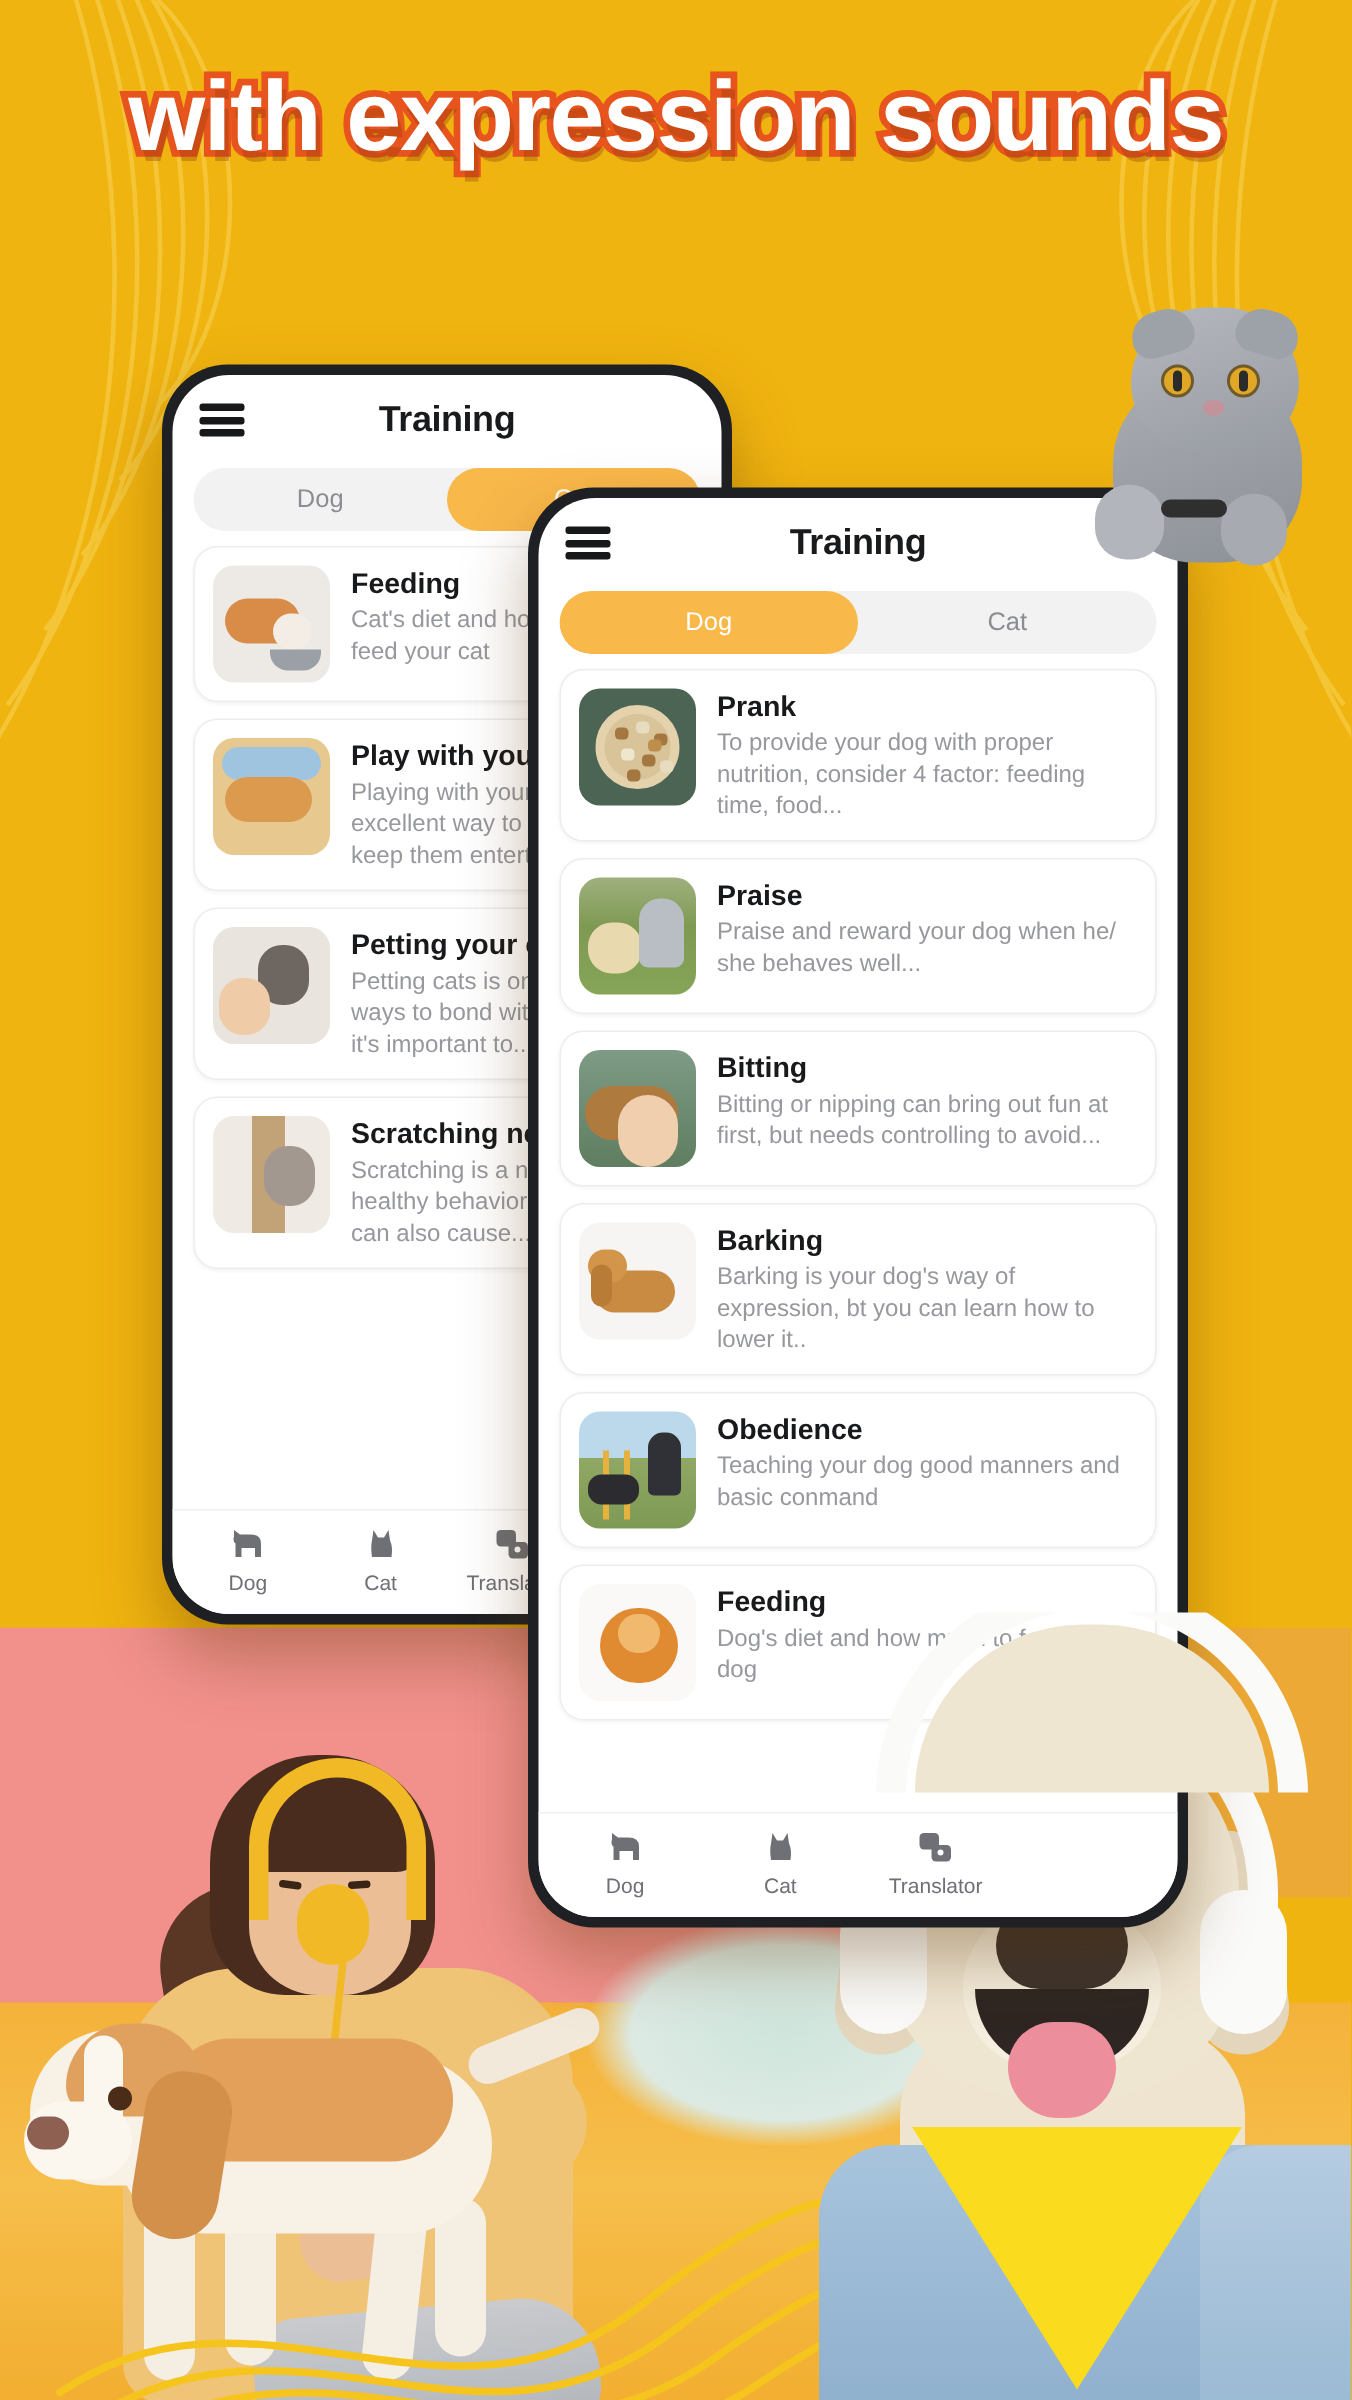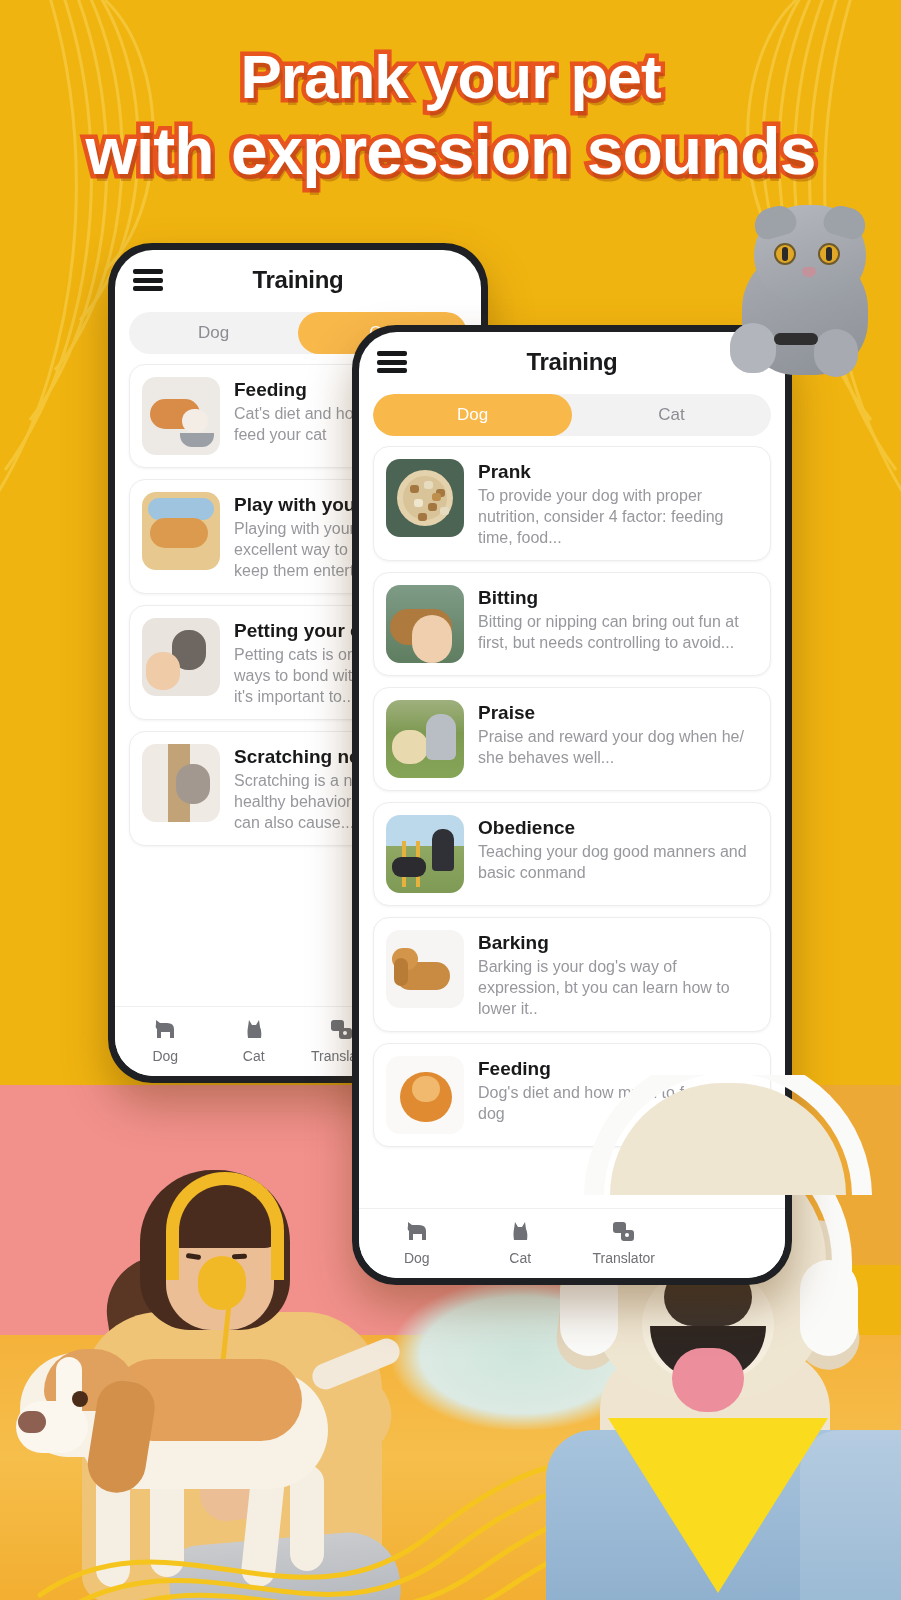--- a/index.html
+++ b/index.html
@@ -221,21 +221,20 @@
       <path d="M30 -90 A 210 330 0 0 1 30 420"></path>
       <path d="M5 -120 A 250 390 0 0 1 5 470"></path>
       <path d="M-20 -150 A 290 450 0 0 1 -20 520"></path>
       <path d="M55 -60 A 170 270 0 0 1 55 370"></path>
       <path d="M80 -30 A 130 210 0 0 1 80 320"></path>
       <path d="M105 0 A 95 155 0 0 1 105 270"></path>
     </g>
   </svg>
 
   <div class="headline">
-    <span>Prank your pet</span>
     <span class="l2">with expression sounds</span>
   </div>
 
   <div class="phone" id="phone-back">
     <div class="screen">
 
       <div class="app-header">
         <div class="burger">
           <span></span>
             <span></span>
@@ -369,63 +368,63 @@
             <div class="kib" style="left:32px;top:54px"></div>
             <div class="kib" style="left:46px;top:34px;background:#BD8E4C"></div>
           </div>
           <div class="card-txt">
             <div class="card-title">Prank</div>
             <div class="card-desc">To provide your dog with proper nutrition, consider 4 factor: feeding time, food...</div>
           </div>
         </div>
 
         <div class="card">
+          <div class="thumb t-praise">
+            <div class="dog"></div>
+              <div class="man"></div>
+          </div>
+          <div class="card-txt">
+            <div class="card-title">Praise</div>
+            <div class="card-desc">Praise and reward your dog when he/ she behaves well...</div>
+          </div>
+        </div>
+
+        <div class="card">
           <div class="thumb t-bit">
             <div class="snout"></div>
               <div class="hand"></div>
           </div>
           <div class="card-txt">
             <div class="card-title">Bitting</div>
             <div class="card-desc">Bitting or nipping can bring out fun at first, but needs controlling to avoid...</div>
           </div>
         </div>
 
         <div class="card">
-          <div class="thumb t-praise">
-            <div class="dog"></div>
-              <div class="man"></div>
-          </div>
-          <div class="card-txt">
-            <div class="card-title">Praise</div>
-            <div class="card-desc">Praise and reward your dog when he/ she behaves well...</div>
+          <div class="thumb t-bark">
+            <div class="body"></div>
+              <div class="hd"></div>
+              <div class="earr"></div>
+          </div>
+          <div class="card-txt">
+            <div class="card-title">Barking</div>
+            <div class="card-desc">Barking is your dog's way of expression, bt you can learn how to lower it..</div>
           </div>
         </div>
 
         <div class="card">
           <div class="thumb t-obed">
             <div class="pole" style="left:16px"></div>
             <div class="pole" style="left:30px"></div>
             <div class="dog2"></div>
               <div class="man2"></div>
           </div>
           <div class="card-txt">
             <div class="card-title">Obedience</div>
             <div class="card-desc">Teaching your dog good manners and basic conmand</div>
-          </div>
-        </div>
-
-        <div class="card">
-          <div class="thumb t-bark">
-            <div class="body"></div>
-              <div class="hd"></div>
-              <div class="earr"></div>
-          </div>
-          <div class="card-txt">
-            <div class="card-title">Barking</div>
-            <div class="card-desc">Barking is your dog's way of expression, bt you can learn how to lower it..</div>
           </div>
         </div>
 
         <div class="card">
           <div class="thumb t-pom">
             <div class="fluff"></div>
               <div class="fc"></div>
           </div>
           <div class="card-txt">
             <div class="card-title">Feeding</div>

